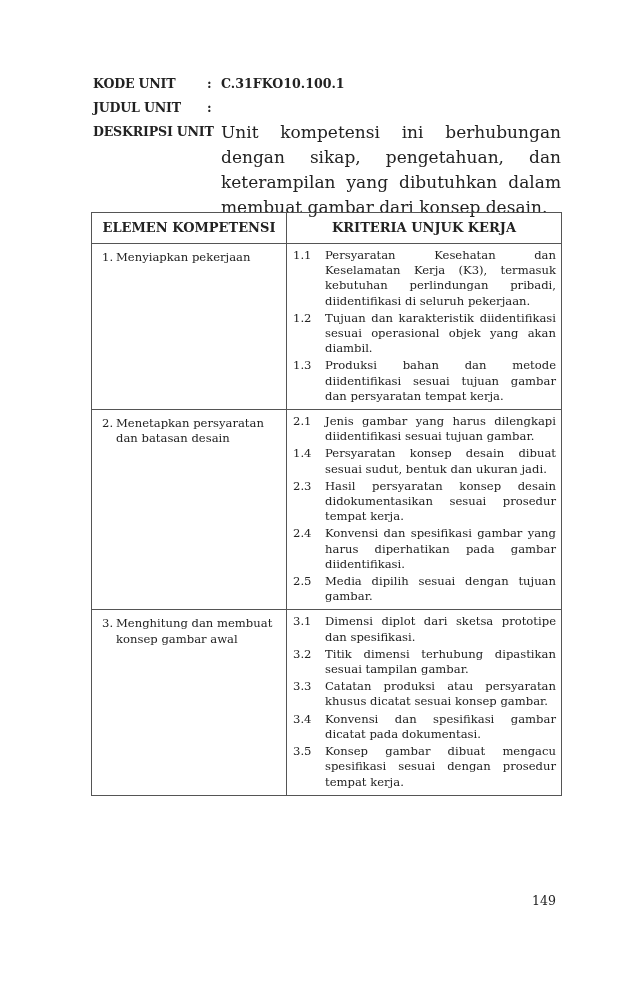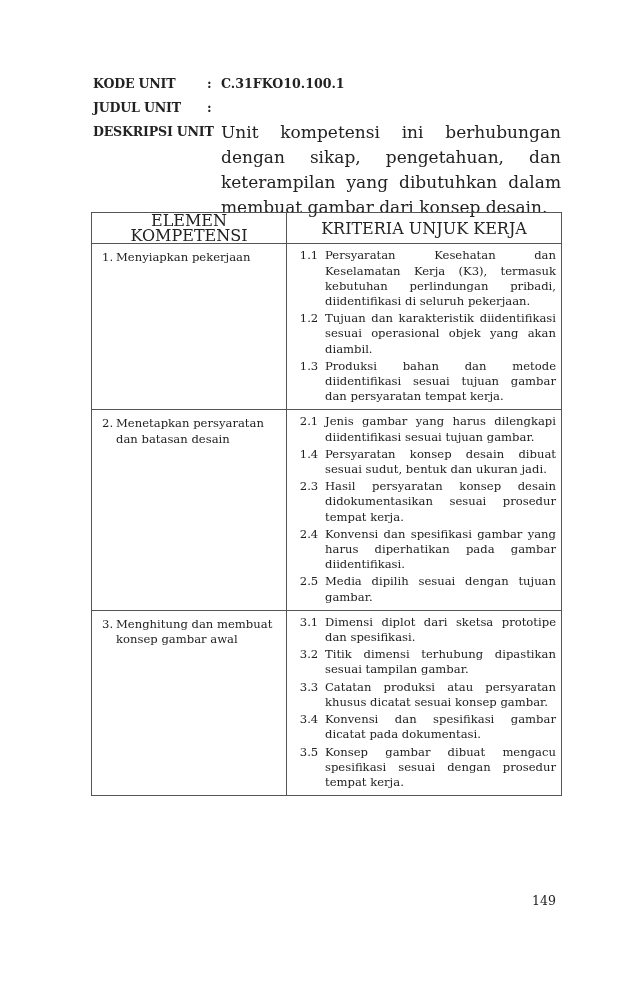--- a/index.html
+++ b/index.html
@@ -9,28 +9,28 @@
   .meta-row { display: flex; font-size: 12.6px; line-height: 24px; }
   .meta-label { width: 114px; font-weight: bold; white-space: nowrap; letter-spacing: -0.2px; }
   .meta-colon { width: 14px; font-weight: bold; }
   .meta-value { flex: 1; }
   .meta-value.bold { font-weight: bold; }
   .meta-value.desc { text-align: justify; line-height: 25px; font-size: 17px; }
 
   table.kuk { position: absolute; left: 91px; top: 212px; width: 471px;
               border-collapse: collapse; font-size: 11.6px; line-height: 15.2px; }
   table.kuk th, table.kuk td { border: 1.5px solid #555; vertical-align: top; }
-  table.kuk th { height: 30px; font-weight: normal; font-size: 16px; text-align: center; vertical-align: middle; padding: 0; }
+  table.kuk th { height: 30px; font-weight: bold; font-size: 13px; text-align: center; vertical-align: middle; padding: 0; }
   td.elemen { width: 178px; padding: 6px 6px 4px 10px; }
   .el-wrap { display: flex; }
   .el-num { width: 14px; flex: none; }
   .el-text { flex: 1; }
   td.kriteria { padding: 4px 5px 3px 6px; }
   .crit { display: flex; margin-bottom: 2px; }
-  .crit-num { width: 32px; flex: none; text-align: center; }
+  .crit-num { width: 32px; flex: none; }
   .crit-text { flex: 1; text-align: justify; }
   .crit-text b { font-weight: normal; }
   .page-num { position: absolute; left: 532px; top: 893px; font-size: 12.5px; }
 </style>
 </head>
 <body>
 
 <div class="meta">
   <div class="meta-row">
     <span class="meta-label">KODE UNIT</span>

